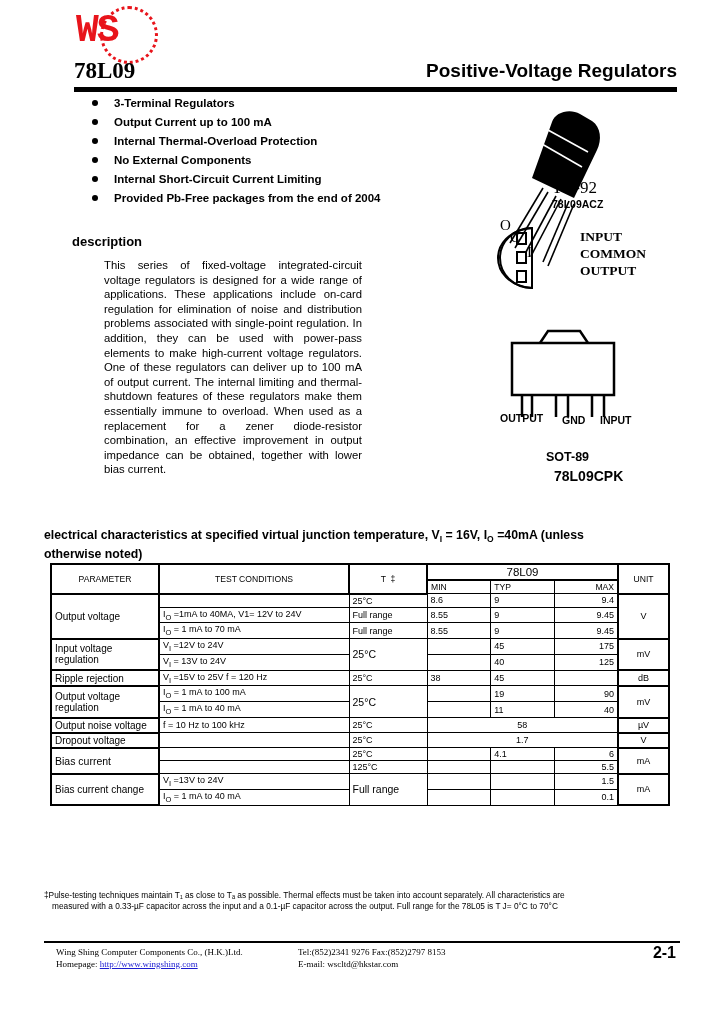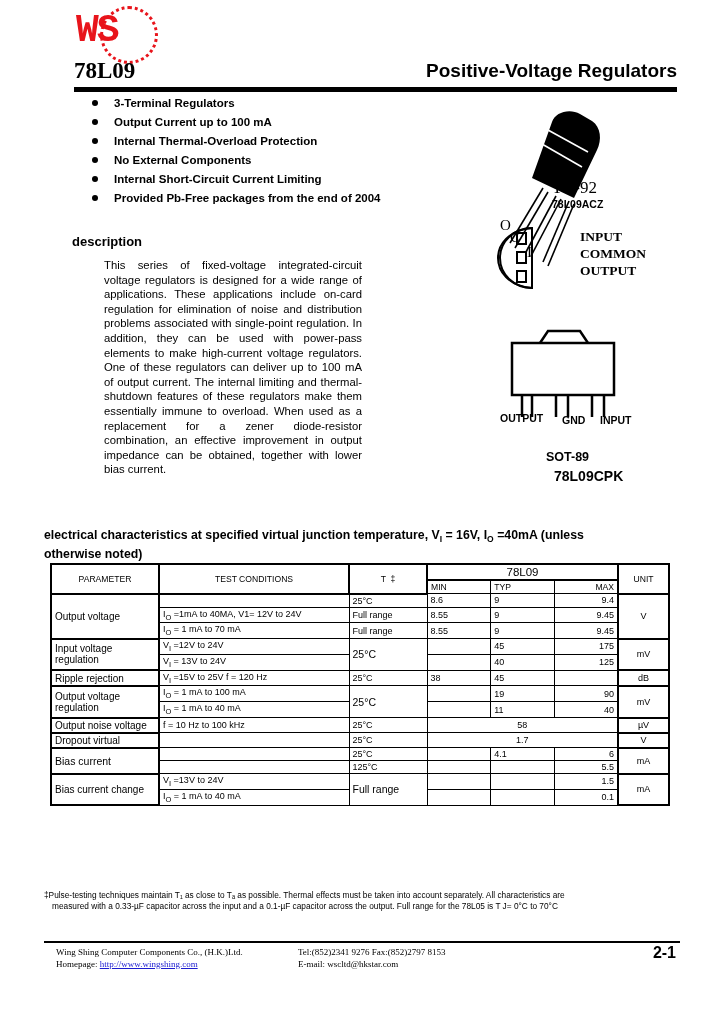--- a/index.html
+++ b/index.html
@@ -419,21 +419,21 @@
           <td class="c-max">40</td>
         </tr>
         <tr>
           <td class="c-param pname outer thickt" rowspan="1">Output noise voltage</td>
           <td class="c-cond">f = 10 Hz to 100 kHz</td>
           <td class="c-temp">25°C</td>
           <td class="span-val" colspan="3">58</td>
           <td class="c-unit outer" rowspan="1">µV</td>
         </tr>
         <tr>
-          <td class="c-param pname outer thickt" rowspan="1">Dropout virtual</td>
+          <td class="c-param pname outer thickt" rowspan="1">Dropout voltage</td>
           <td class="c-cond">&nbsp;</td>
           <td class="c-temp">25°C</td>
           <td class="span-val" colspan="3">1.7</td>
           <td class="c-unit outer" rowspan="1">V</td>
         </tr>
         <tr>
           <td class="c-param pname outer big thickt" rowspan="2">Bias current</td>
           <td class="c-cond">&nbsp;</td>
           <td class="c-temp">25°C</td>
           <td class="c-min">&nbsp;</td>

